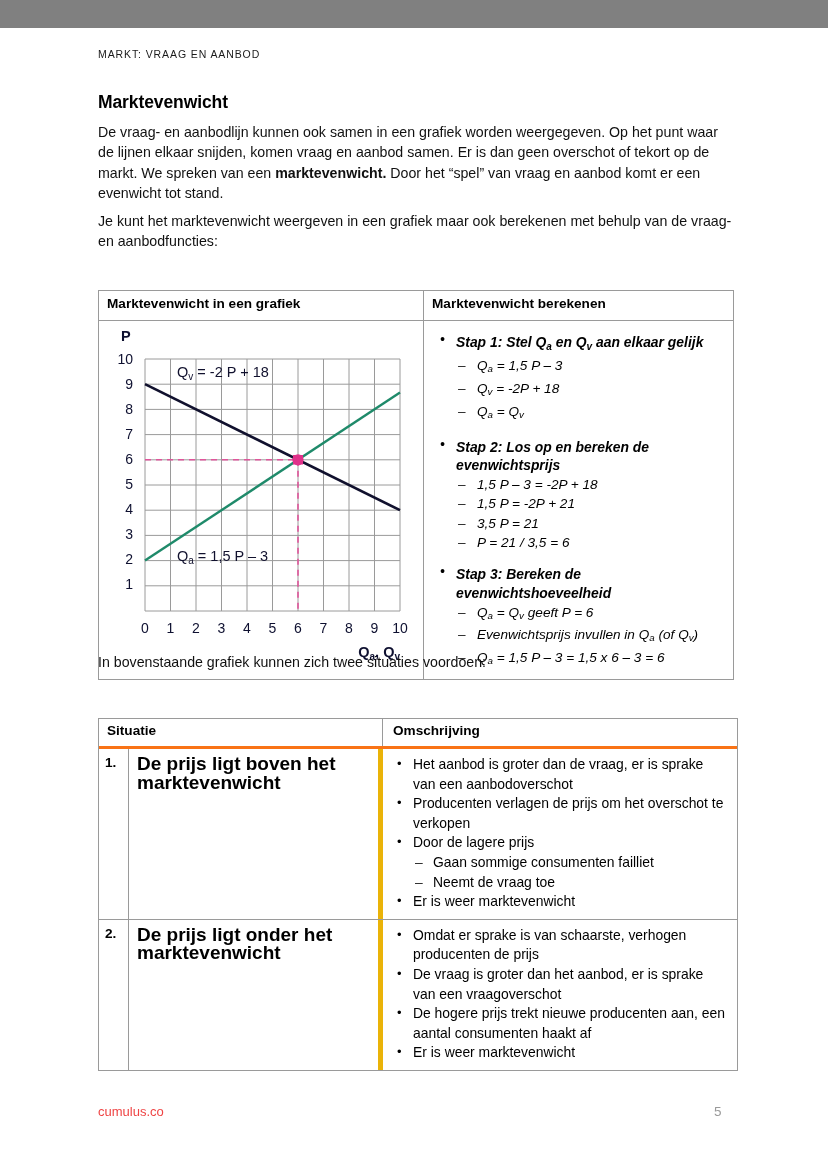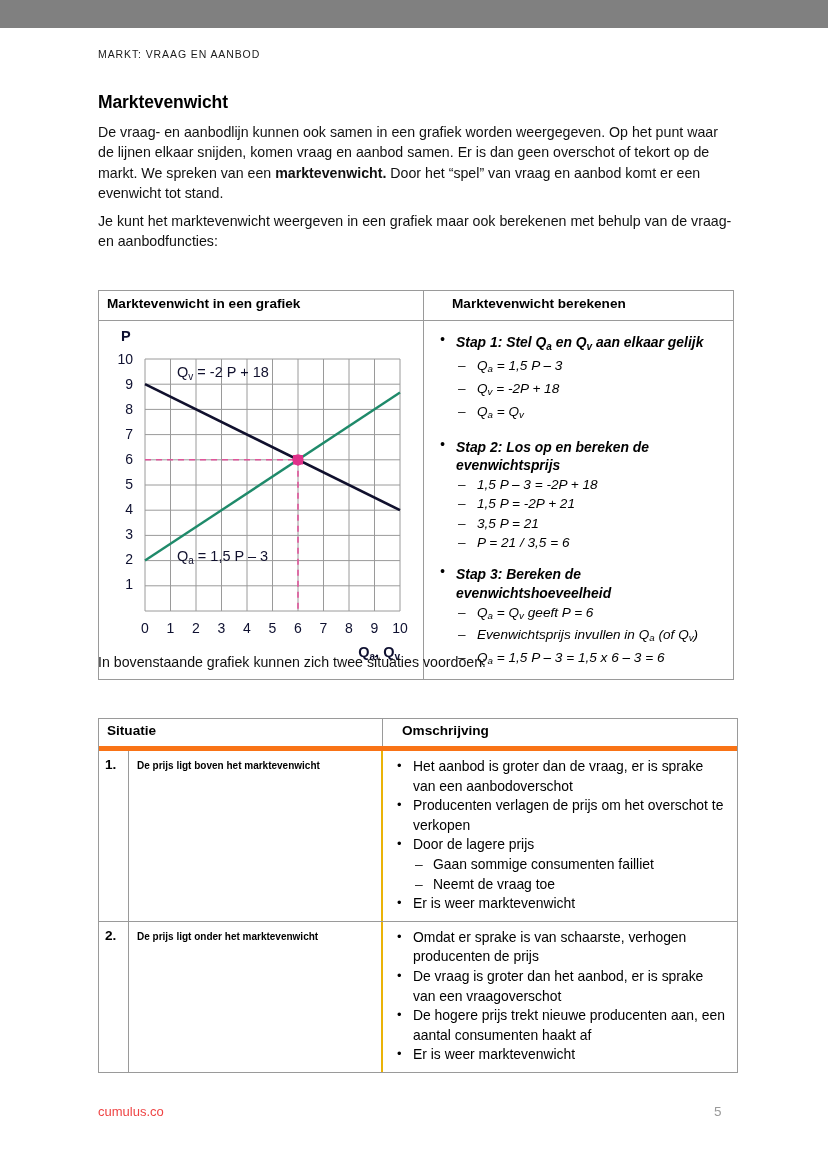--- a/index.html
+++ b/index.html
@@ -67,21 +67,20 @@
     width: 636px;
     border: 1px solid #9a9a9a;
     box-sizing: border-box;
     display: flex;
     flex-direction: column;
   }
   .t1-header-row {
     display: flex;
     border-bottom: 1px solid #9a9a9a;
     height: 29px;
-    gap: 20px;
   }
   .t1-h-left {
     width: 325px;
     box-sizing: border-box;
     border-right: 1px solid #9a9a9a;
     padding: 5px 0 0 8px;
     font-weight: bold;
     font-size: 13.6px;
   }
   .t1-h-right {
@@ -163,21 +162,21 @@
 
   
   .table2 {
     position: absolute;
     left: 98px;
     top: 690px;
     width: 640px;
     border: 1px solid #9a9a9a;
     box-sizing: border-box;
   }
-  .t2-header-row { display: flex; height: 27px; border-bottom: 5px solid #f97316; gap: 9px; }
+  .t2-header-row { display: flex; height: 27px; border-bottom: 3px solid #f97316; }
   .t2-h-left {
     width: 284px;
     box-sizing: border-box;
     border-right: 1px solid #9a9a9a;
     padding: 4px 0 0 8px;
     font-weight: bold;
     font-size: 13.6px;
   }
   .t2-h-right {
     flex: 1;
@@ -192,24 +191,24 @@
     width: 30px;
     box-sizing: border-box;
     border-right: 1px solid #9a9a9a;
     padding: 6px 0 0 6px;
     font-weight: bold;
     font-size: 13.6px;
   }
   .t2-sit {
     width: 254px;
     box-sizing: border-box;
-    border-right: 2px solid #eab308;
+    border-right: 5px solid #eab308;
     padding: 6px 8px 6px 8px;
     font-weight: bold;
-    font-size: 10px;
+    font-size: 19px;
     line-height: 18.6px;
   }
   .t2-desc {
     flex: 1;
     box-sizing: border-box;
     padding: 6px 8px 7px 10px;
   }
   ul.desc {
     margin: 0; padding: 0; list-style: none;
   }

